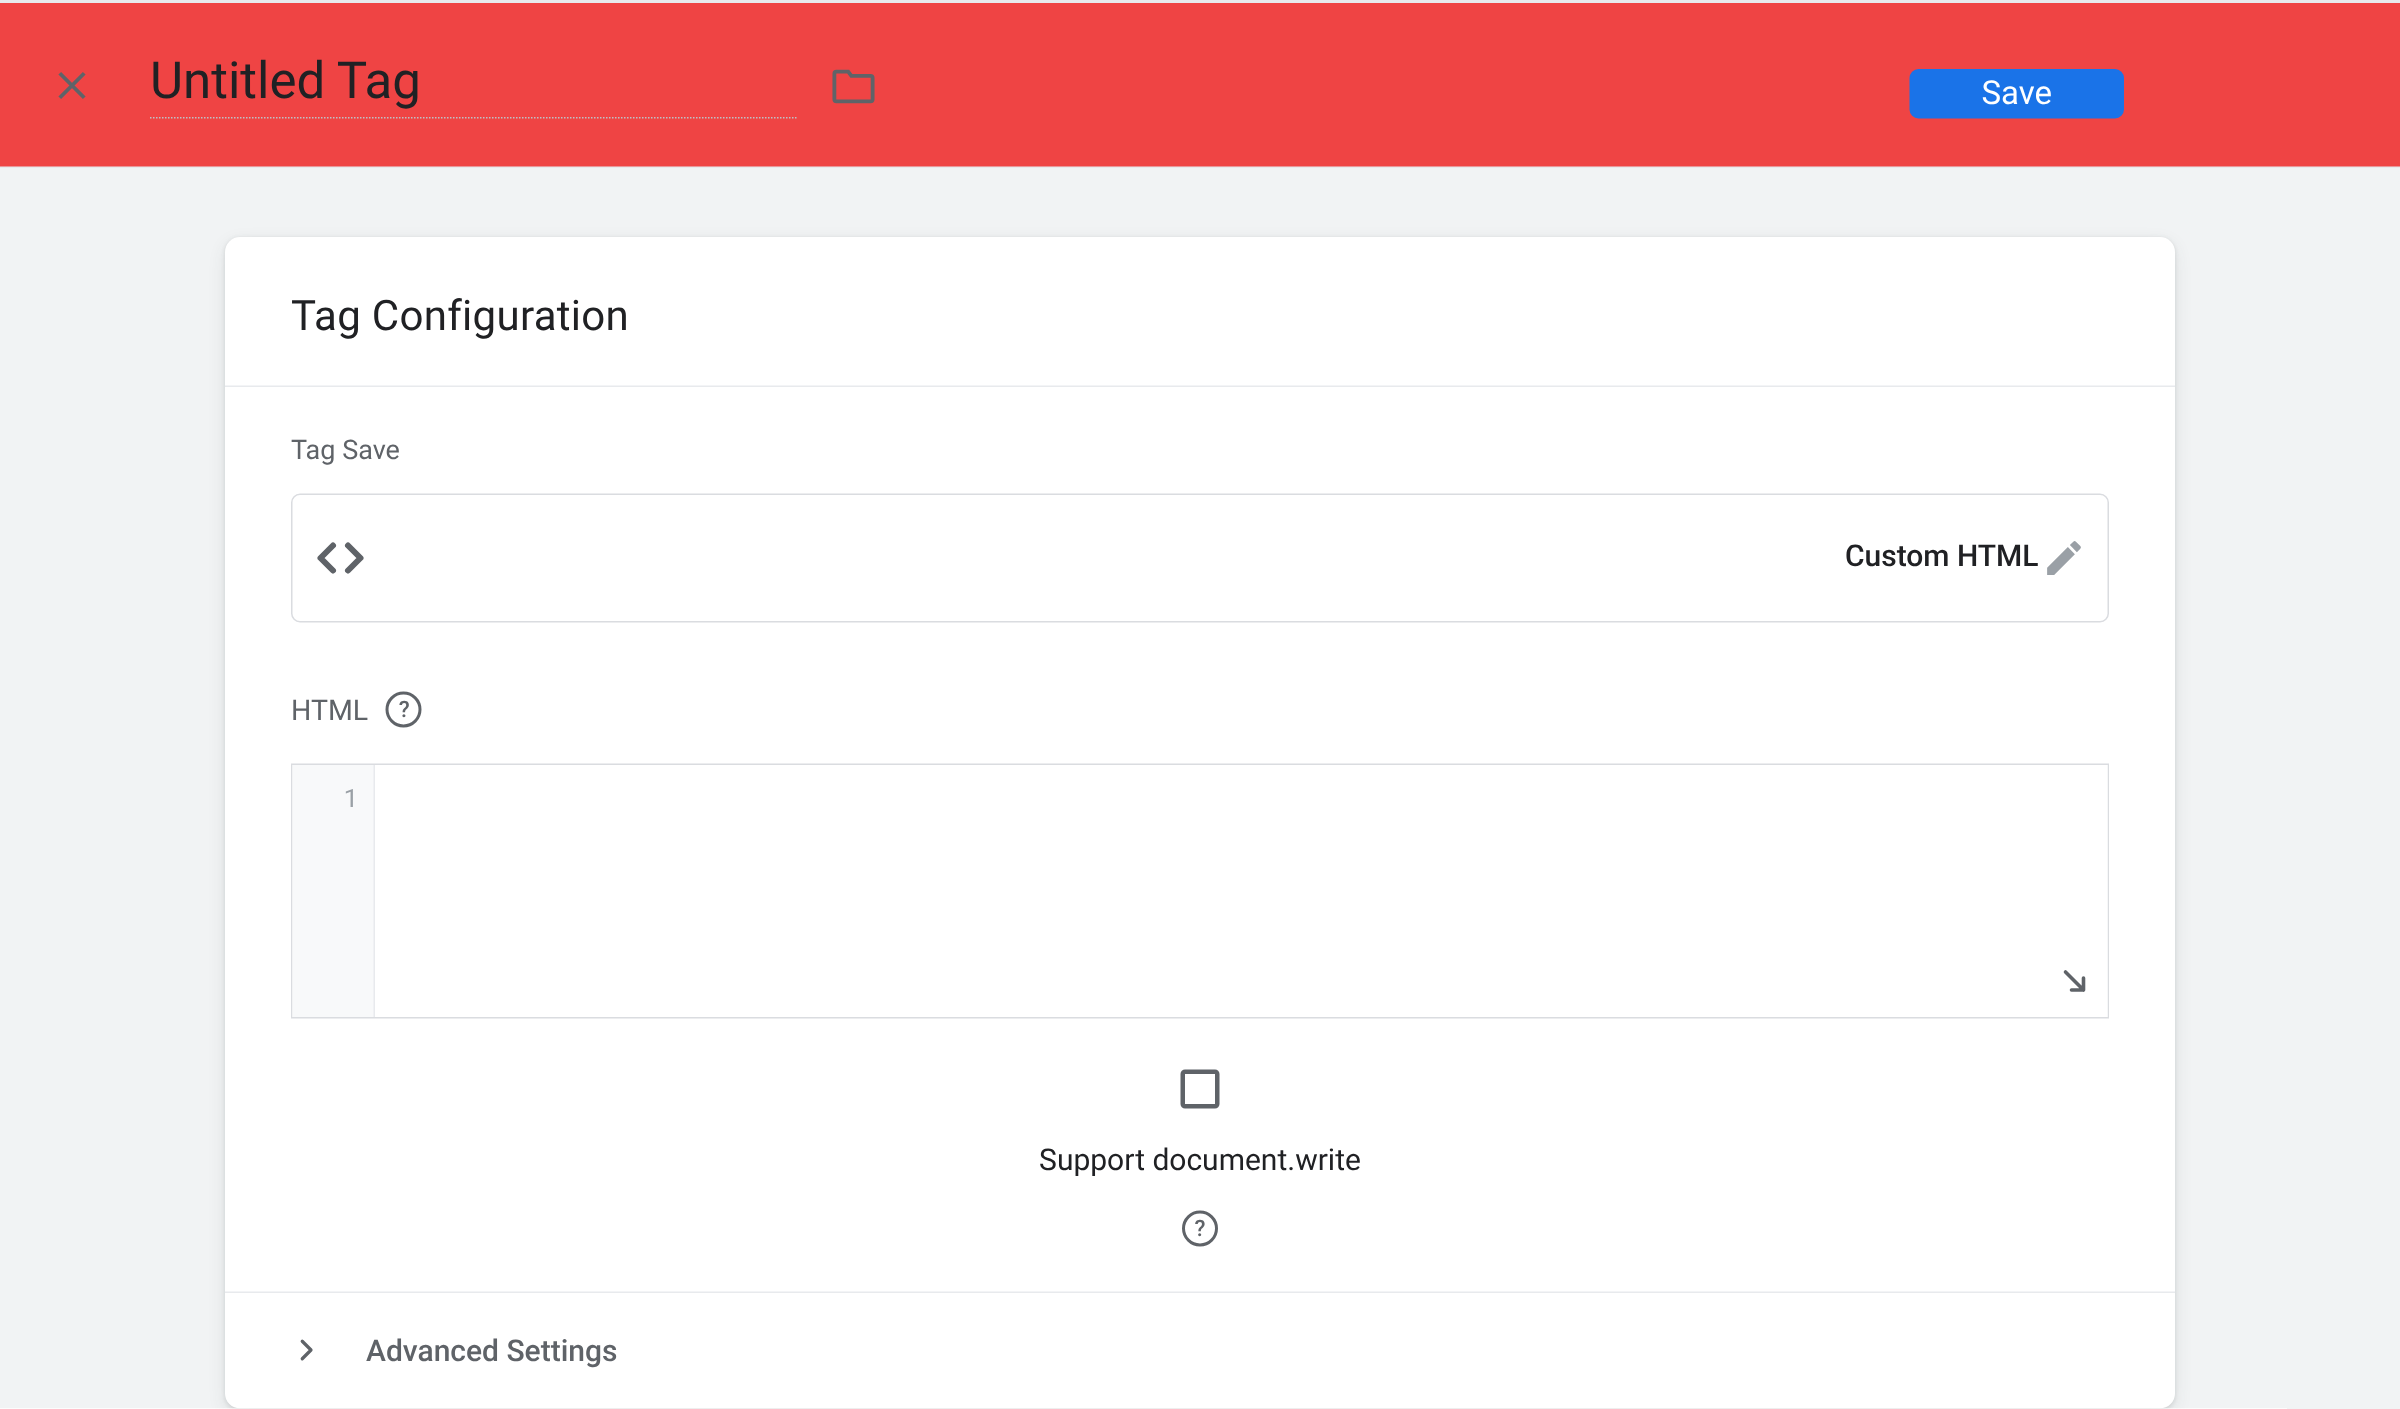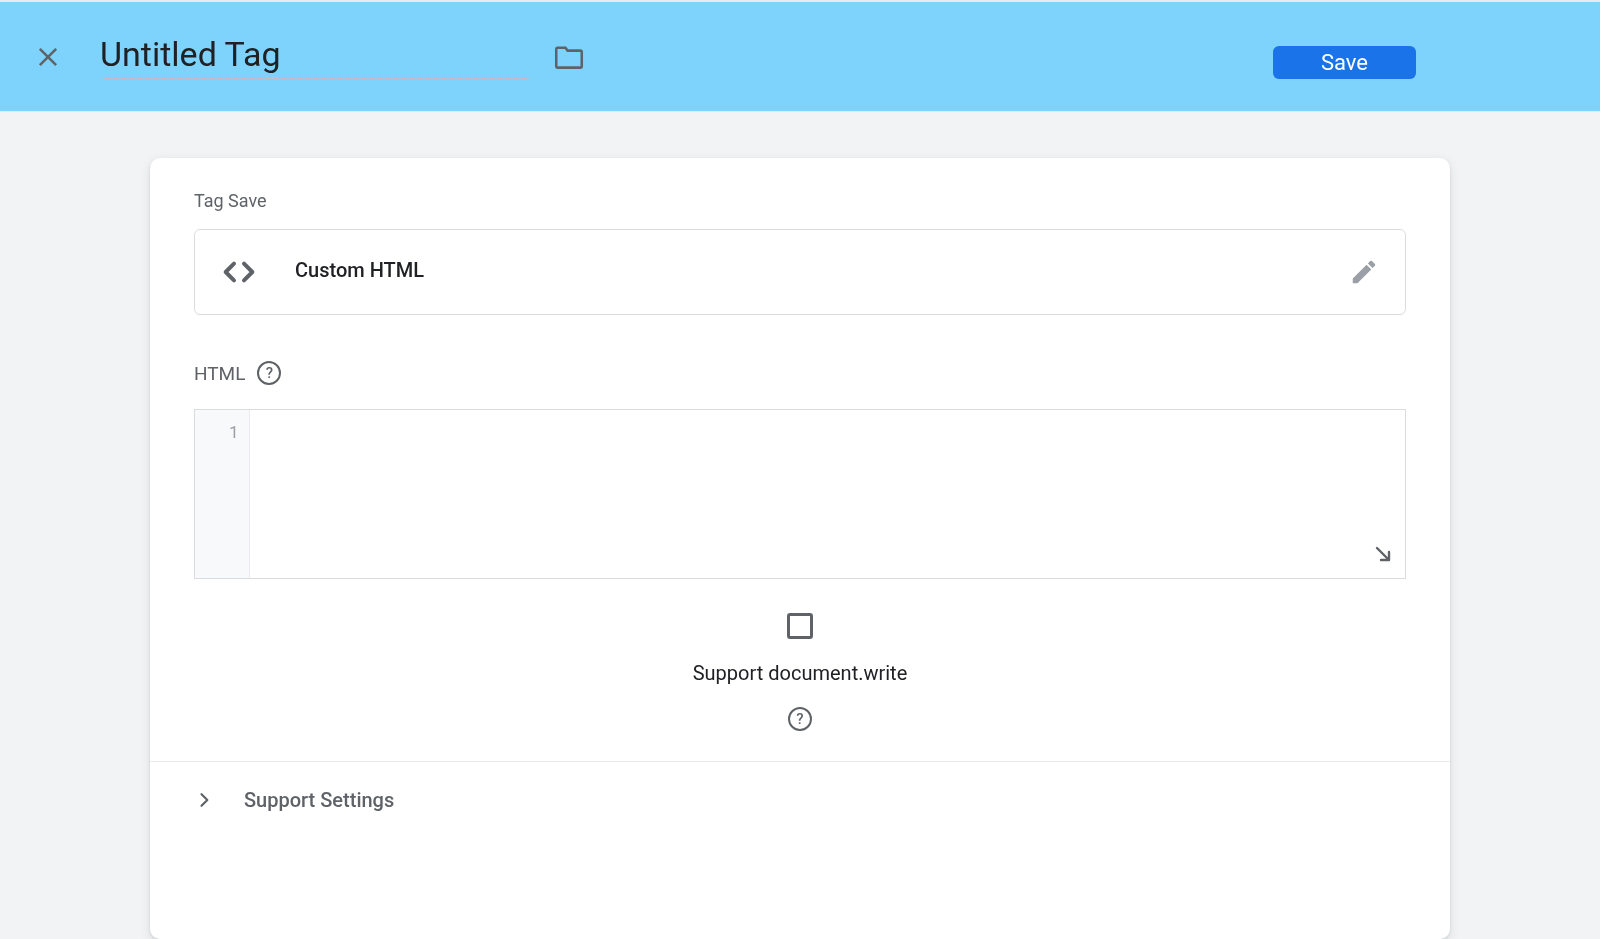--- a/index.html
+++ b/index.html
@@ -18,21 +18,21 @@
       background: #e8eaed;
     }
     
     
     .header {
       display: flex;
       align-items: center;
       padding: 0 24px;
       height: 110px;
       border-bottom: 1px solid #e8eaed;
-      background: #7dd3fc;
+      background: #ef4444;
     }
     .close-btn {
       width: 48px;
       height: 48px;
       display: flex;
       align-items: center;
       justify-content: center;
       cursor: pointer;
       color: #5f6368;
       margin-right: 28px;
@@ -116,22 +116,23 @@
       font-size: 18px;
       color: #5f6368;
       margin-bottom: 18px;
     }
     
     .tag-type-box {
       border: 1px solid #dadce0;
       border-radius: 6px;
       display: flex;
       align-items: center;
-      padding: 22px 24px;
-      cursor: pointer;
+      padding: 22px 12px;
+      cursor: pointer;
+      text-align: right;
     }
     .tag-type-icon {
       width: 40px;
       height: 40px;
       display: flex;
       align-items: center;
       justify-content: center;
       margin-right: 36px;
       color: #5f6368;
     }
@@ -277,20 +278,23 @@
         <path fill="none" stroke="currentColor" stroke-width="1.8" d="M3 6.5 L3 18.5 Q3 19.5 4 19.5 L20 19.5 Q21 19.5 21 18.5 L21 8.5 Q21 7.5 20 7.5 L11 7.5 L9.5 5.5 L4 5.5 Q3 5.5 3 6.5 Z"></path>
       </svg>
   </div>
   <div class="spacer"></div>
   <button class="save-btn">Save</button>
 </div>
 
 <div class="body-area">
   <div class="card">
 
+    <div class="card-header">
+      <div class="card-title">Tag Configuration</div>
+    </div>
 
     <div class="card-body">
 
       <div class="field-label">Tag Save</div>
 
       <div class="tag-type-box">
         <div class="tag-type-icon">
           <svg viewBox="0 0 24 24">
               <path fill="none" stroke="currentColor" stroke-width="2.4" stroke-linecap="round" stroke-linejoin="round" d="M9 7 L4 12 L9 17 M15 7 L20 12 L15 17"></path>
             </svg>
@@ -331,17 +335,17 @@
     </div>
 
     <div class="divider"></div>
 
     <div class="advanced-row">
       <span class="chevron-icon">
         <svg viewBox="0 0 24 24">
             <path fill="none" stroke="currentColor" stroke-width="2.6" stroke-linecap="round" stroke-linejoin="round" d="M9 5 L16 12 L9 19"></path>
           </svg>
       </span>
-      <span class="advanced-label">Support Settings</span>
+      <span class="advanced-label">Advanced Settings</span>
     </div>
 
   </div>
 </div>
 
 </body></html>

